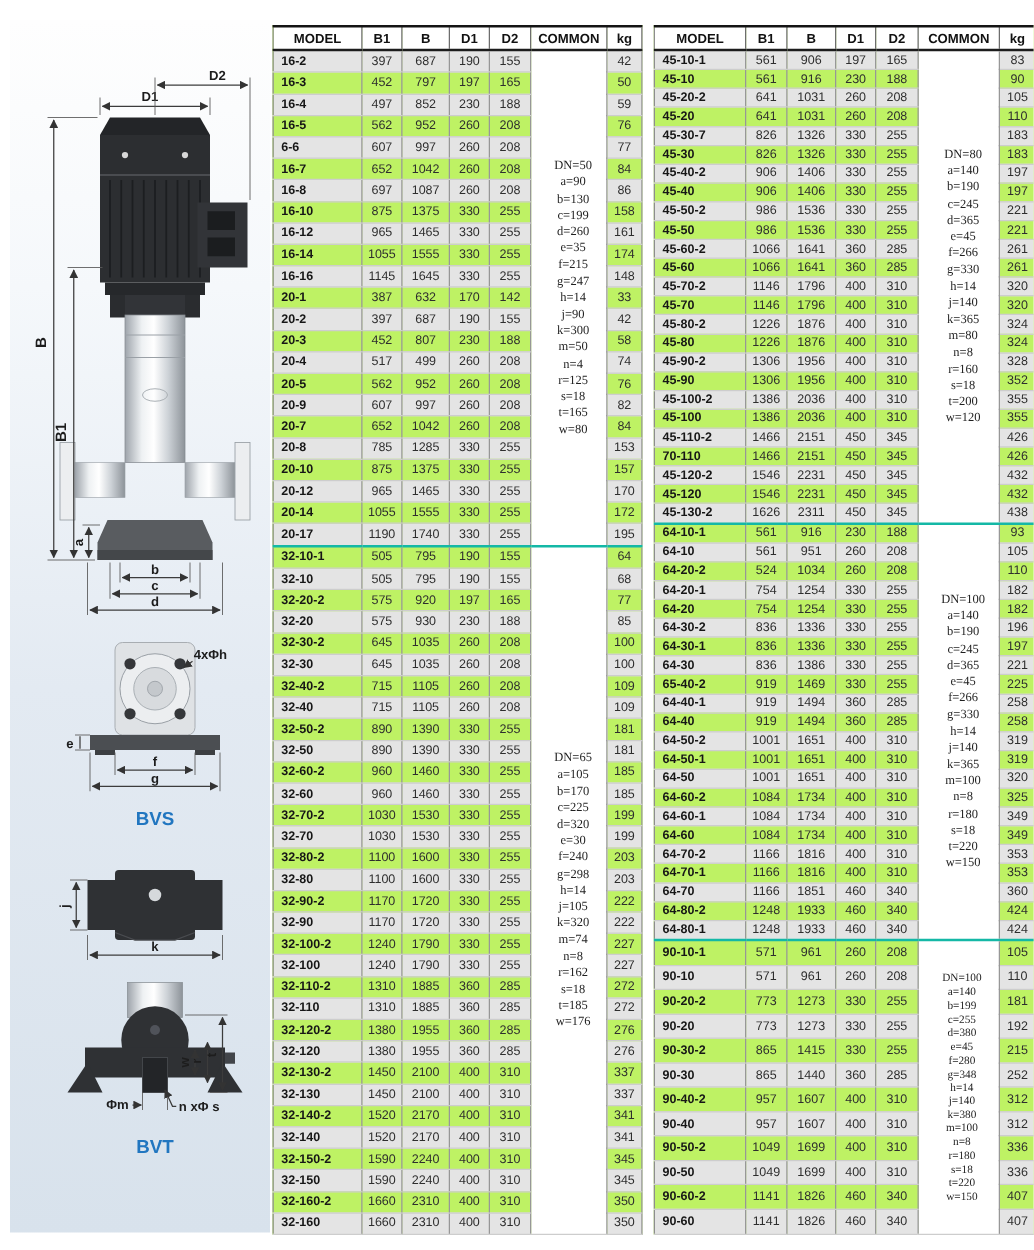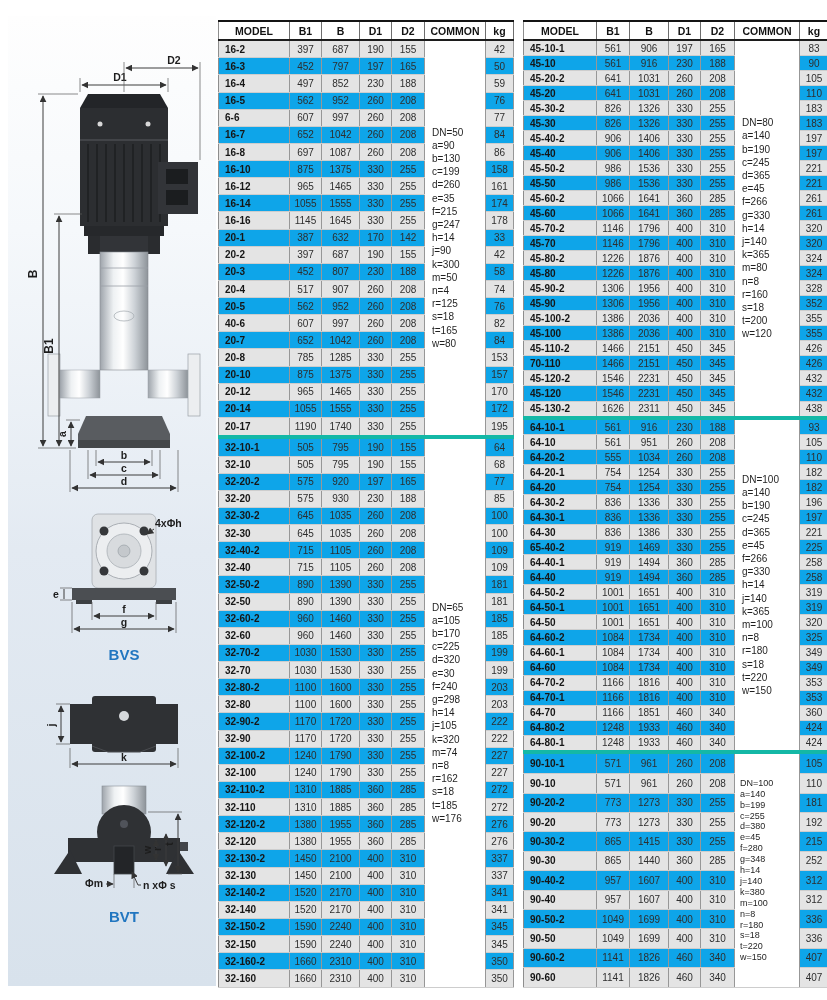--- a/index.html
+++ b/index.html
@@ -10,31 +10,31 @@
   .panel{position:absolute;left:8px;top:16px;width:208px;height:970px;
          background:linear-gradient(180deg,#fefefe 0%,#f5f8fb 22%,#e3eaf2 55%,#d8e2ec 100%);}
   .panel svg{display:block;}
 
   
   .tbl-wrap{position:absolute;top:20px;}
   .tbl-wrap.left{left:218px;width:288px;height:968px;}
   .tbl-wrap.right{left:523px;width:298px;height:968px;}
   table.tbl{border-collapse:collapse;table-layout:fixed;width:100%;height:100%;
             border-top:2px solid #141414;border-left:1px solid #8d8d8d;border-right:1px solid #8d8d8d;
-            border-bottom:1px solid #9a9a9a;background:#0ea5e9;}
+            border-bottom:1px solid #9a9a9a;background:#bef264;}
   .tbl th{font-size:10.5px;font-weight:bold;color:#111;background:#fff;height:17px;
           border-bottom:2px solid #1c1c1c;border-right:1px solid #6d6d6d;padding:0;}
   .tbl td{font-size:10px;color:#2e2e2e;text-align:center;padding:0;
           border-right:1px solid #979797;border-bottom:1px solid #cdcdcd;}
   .tbl td.model{text-align:left;padding-left:6px;font-weight:bold;color:#161616;}
   .tbl tr.alt td{background:#e4e4e4;}
-  .tbl td.common, .tbl tr.alt td.common{background:#fff;vertical-align:middle;text-align:left;
-          padding-left:7px;font-size:10px;line-height:13.2px;color:#1f1f1f;}
+  .tbl td.common, .tbl tr.alt td.common{background:#fff;vertical-align:middle;text-align:center;
+          padding-left:7px;font-size:10px;line-height:13.2px;color:#1f1f1f;font-family:Liberation Serif, serif;}
   .tbl td.common.tight{font-size:9px;line-height:10.9px;padding-left:5px;}
-  .tbl tr.gsep td{border-top:4px solid #14b8a6;margin-top:36px;}
+  .tbl tr.gsep td{border-top:2px solid #14b8a6;margin-top:36px;}
   
   .left  th:nth-child(1){width:70px}.left  th:nth-child(2){width:31px}.left  th:nth-child(3){width:37px}
   .left  th:nth-child(4){width:31px}.left  th:nth-child(5){width:32px}.left  th:nth-child(6){width:60px}
   .left  th:nth-child(7){width:27px}
   .right th:nth-child(1){width:72px}.right th:nth-child(2){width:32px}.right th:nth-child(3){width:38px}
   .right th:nth-child(4){width:31px}.right th:nth-child(5){width:33px}.right th:nth-child(6){width:64px}
   .right th:nth-child(7){width:28px}
 
   
   .dim{stroke:#3c3c3c;stroke-width:1;fill:none;}
@@ -328,21 +328,21 @@
             <td class="num">330</td>
             <td class="num">255</td>
             <td class="num">174</td>
           </tr>
           <tr class="alt">
             <td class="model">16-16</td>
             <td class="num">1145</td>
             <td class="num">1645</td>
             <td class="num">330</td>
             <td class="num">255</td>
-            <td class="num">178</td>
+            <td class="num">148</td>
           </tr>
           <tr>
             <td class="model">20-1</td>
             <td class="num">387</td>
             <td class="num">632</td>
             <td class="num">170</td>
             <td class="num">142</td>
             <td class="num">33</td>
           </tr>
           <tr class="alt">
@@ -357,35 +357,35 @@
             <td class="model">20-3</td>
             <td class="num">452</td>
             <td class="num">807</td>
             <td class="num">230</td>
             <td class="num">188</td>
             <td class="num">58</td>
           </tr>
           <tr class="alt">
             <td class="model">20-4</td>
             <td class="num">517</td>
-            <td class="num">907</td>
+            <td class="num">499</td>
             <td class="num">260</td>
             <td class="num">208</td>
             <td class="num">74</td>
           </tr>
           <tr>
             <td class="model">20-5</td>
             <td class="num">562</td>
             <td class="num">952</td>
             <td class="num">260</td>
             <td class="num">208</td>
             <td class="num">76</td>
           </tr>
           <tr class="alt">
-            <td class="model">40-6</td>
+            <td class="model">20-9</td>
             <td class="num">607</td>
             <td class="num">997</td>
             <td class="num">260</td>
             <td class="num">208</td>
             <td class="num">82</td>
           </tr>
           <tr>
             <td class="model">20-7</td>
             <td class="num">652</td>
             <td class="num">1042</td>
@@ -770,21 +770,21 @@
           </tr>
           <tr>
             <td class="model">45-20</td>
             <td class="num">641</td>
             <td class="num">1031</td>
             <td class="num">260</td>
             <td class="num">208</td>
             <td class="num">110</td>
           </tr>
           <tr class="alt">
-            <td class="model">45-30-2</td>
+            <td class="model">45-30-7</td>
             <td class="num">826</td>
             <td class="num">1326</td>
             <td class="num">330</td>
             <td class="num">255</td>
             <td class="num">183</td>
           </tr>
           <tr>
             <td class="model">45-30</td>
             <td class="num">826</td>
             <td class="num">1326</td>
@@ -974,21 +974,21 @@
           <tr class="alt">
             <td class="model">64-10</td>
             <td class="num">561</td>
             <td class="num">951</td>
             <td class="num">260</td>
             <td class="num">208</td>
             <td class="num">105</td>
           </tr>
           <tr>
             <td class="model">64-20-2</td>
-            <td class="num">555</td>
+            <td class="num">524</td>
             <td class="num">1034</td>
             <td class="num">260</td>
             <td class="num">208</td>
             <td class="num">110</td>
           </tr>
           <tr class="alt">
             <td class="model">64-20-1</td>
             <td class="num">754</td>
             <td class="num">1254</td>
             <td class="num">330</td>

